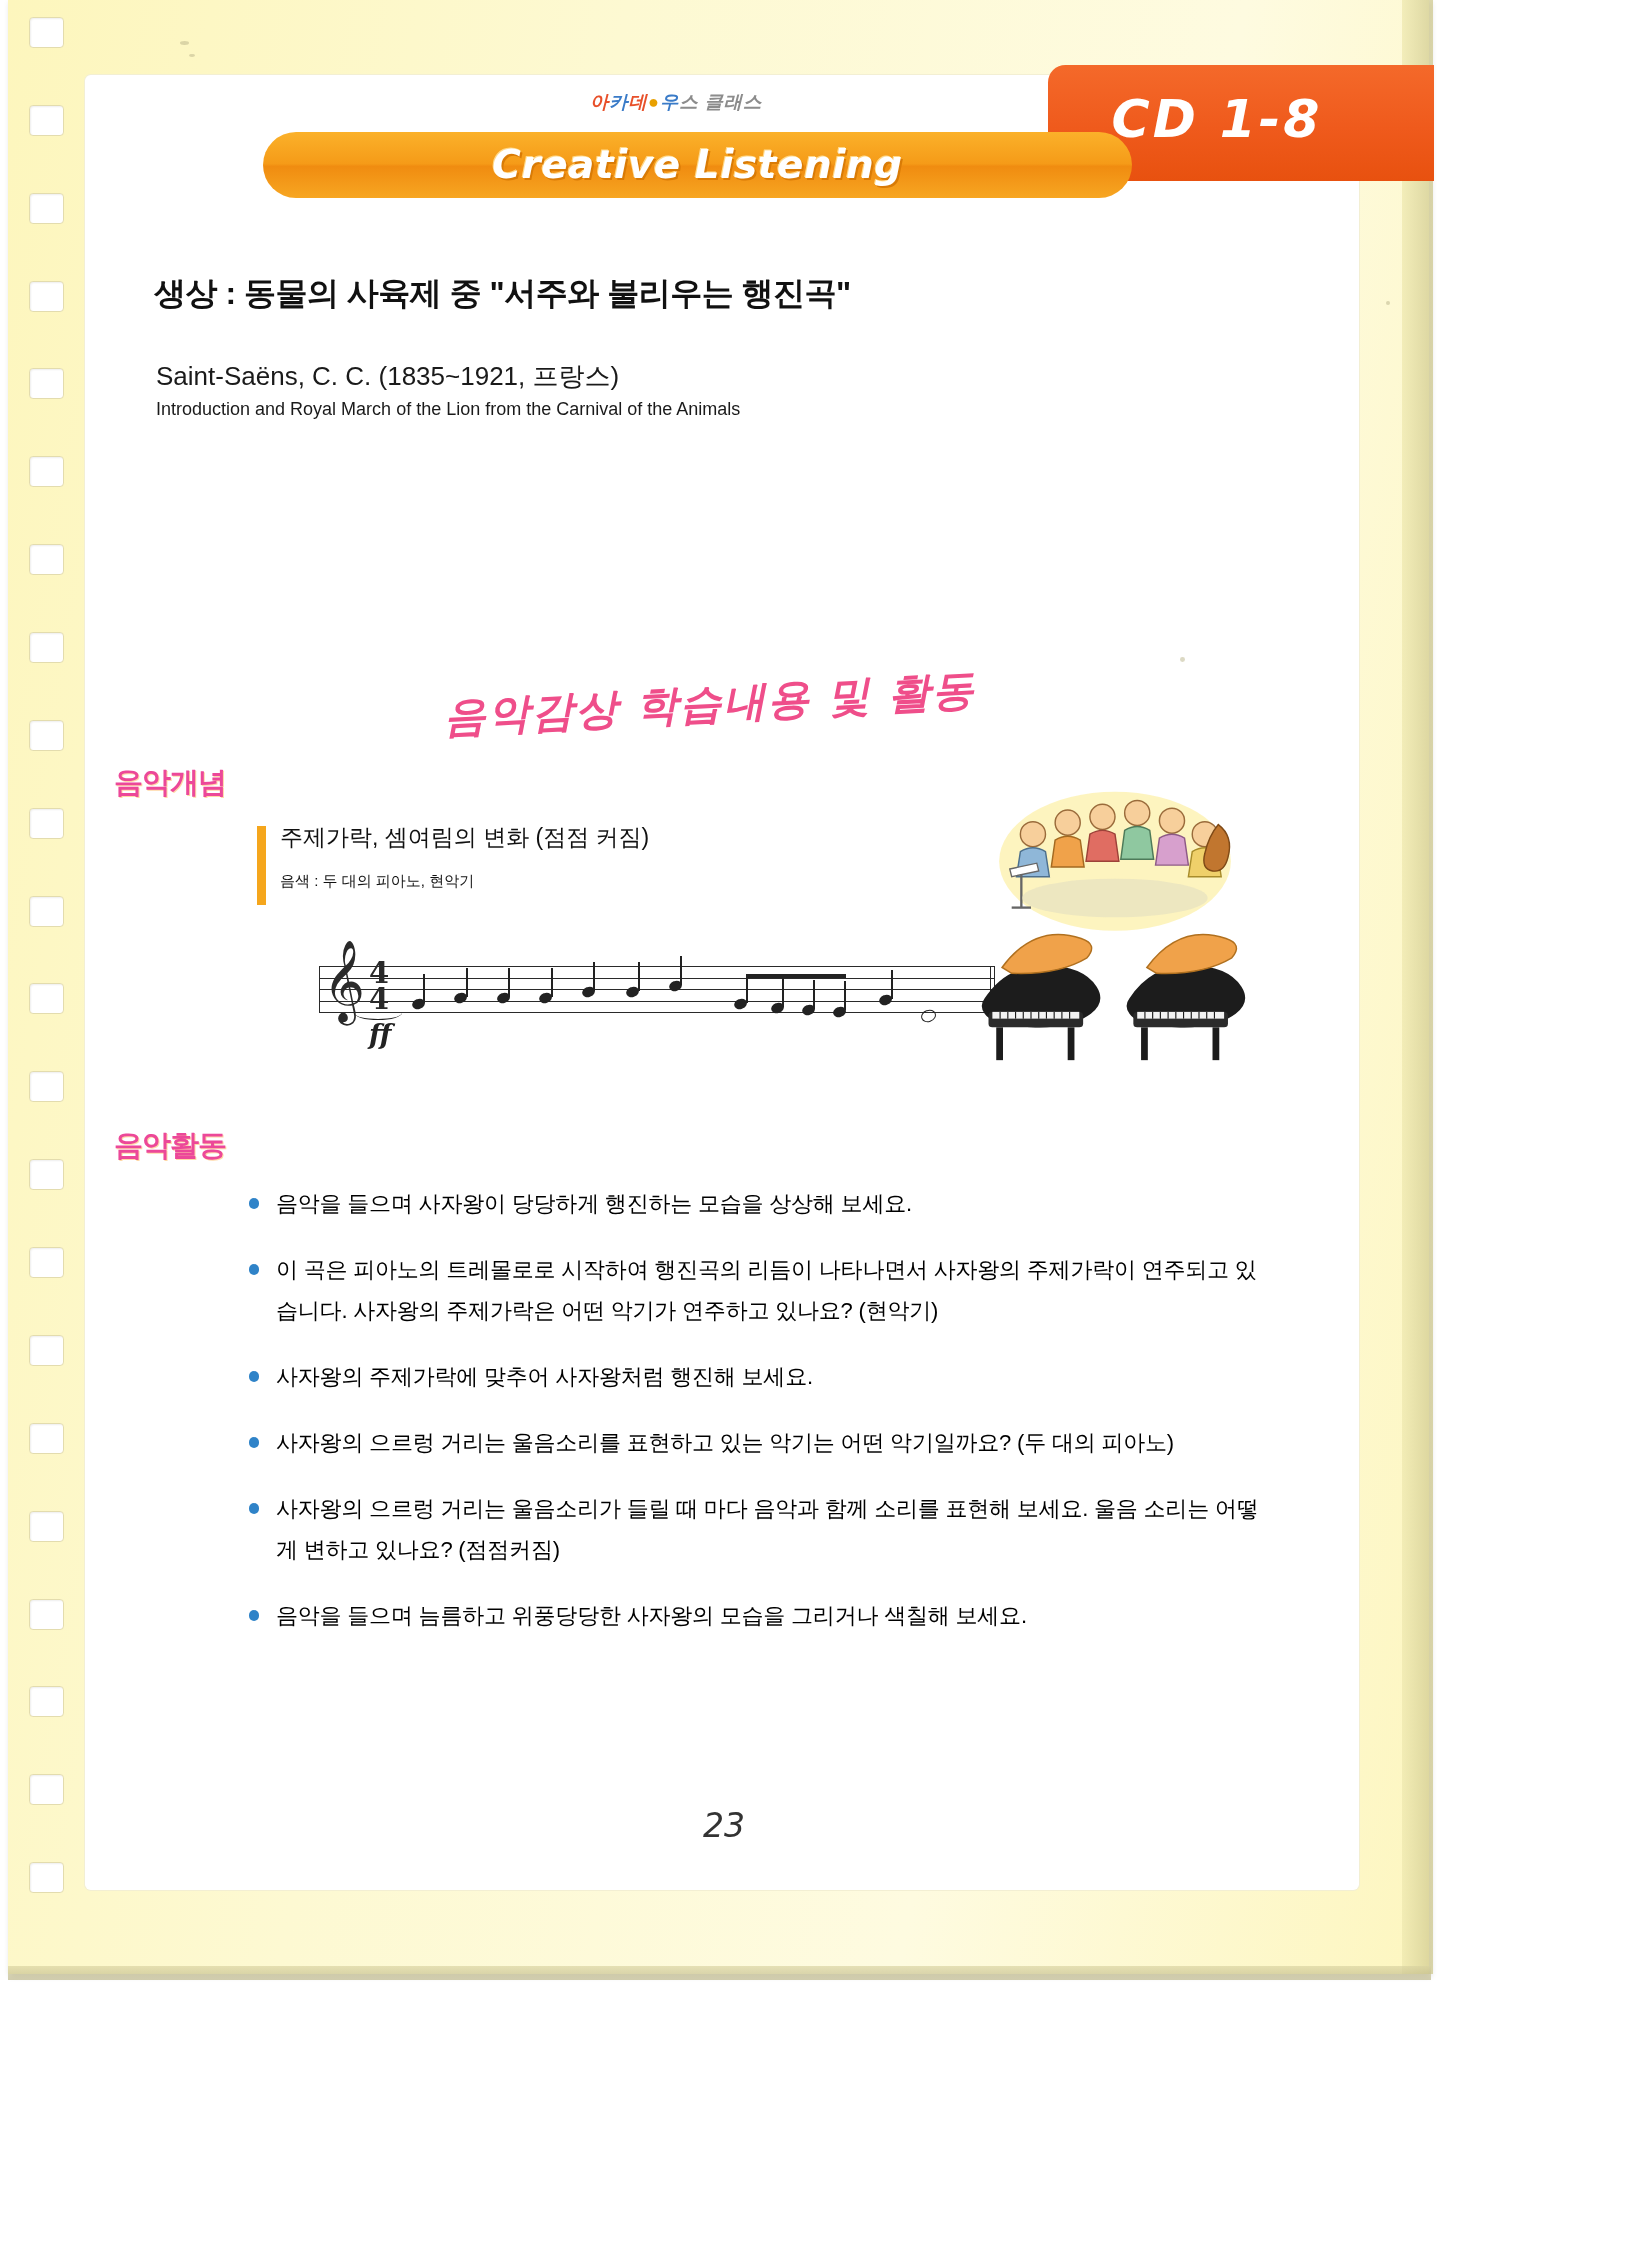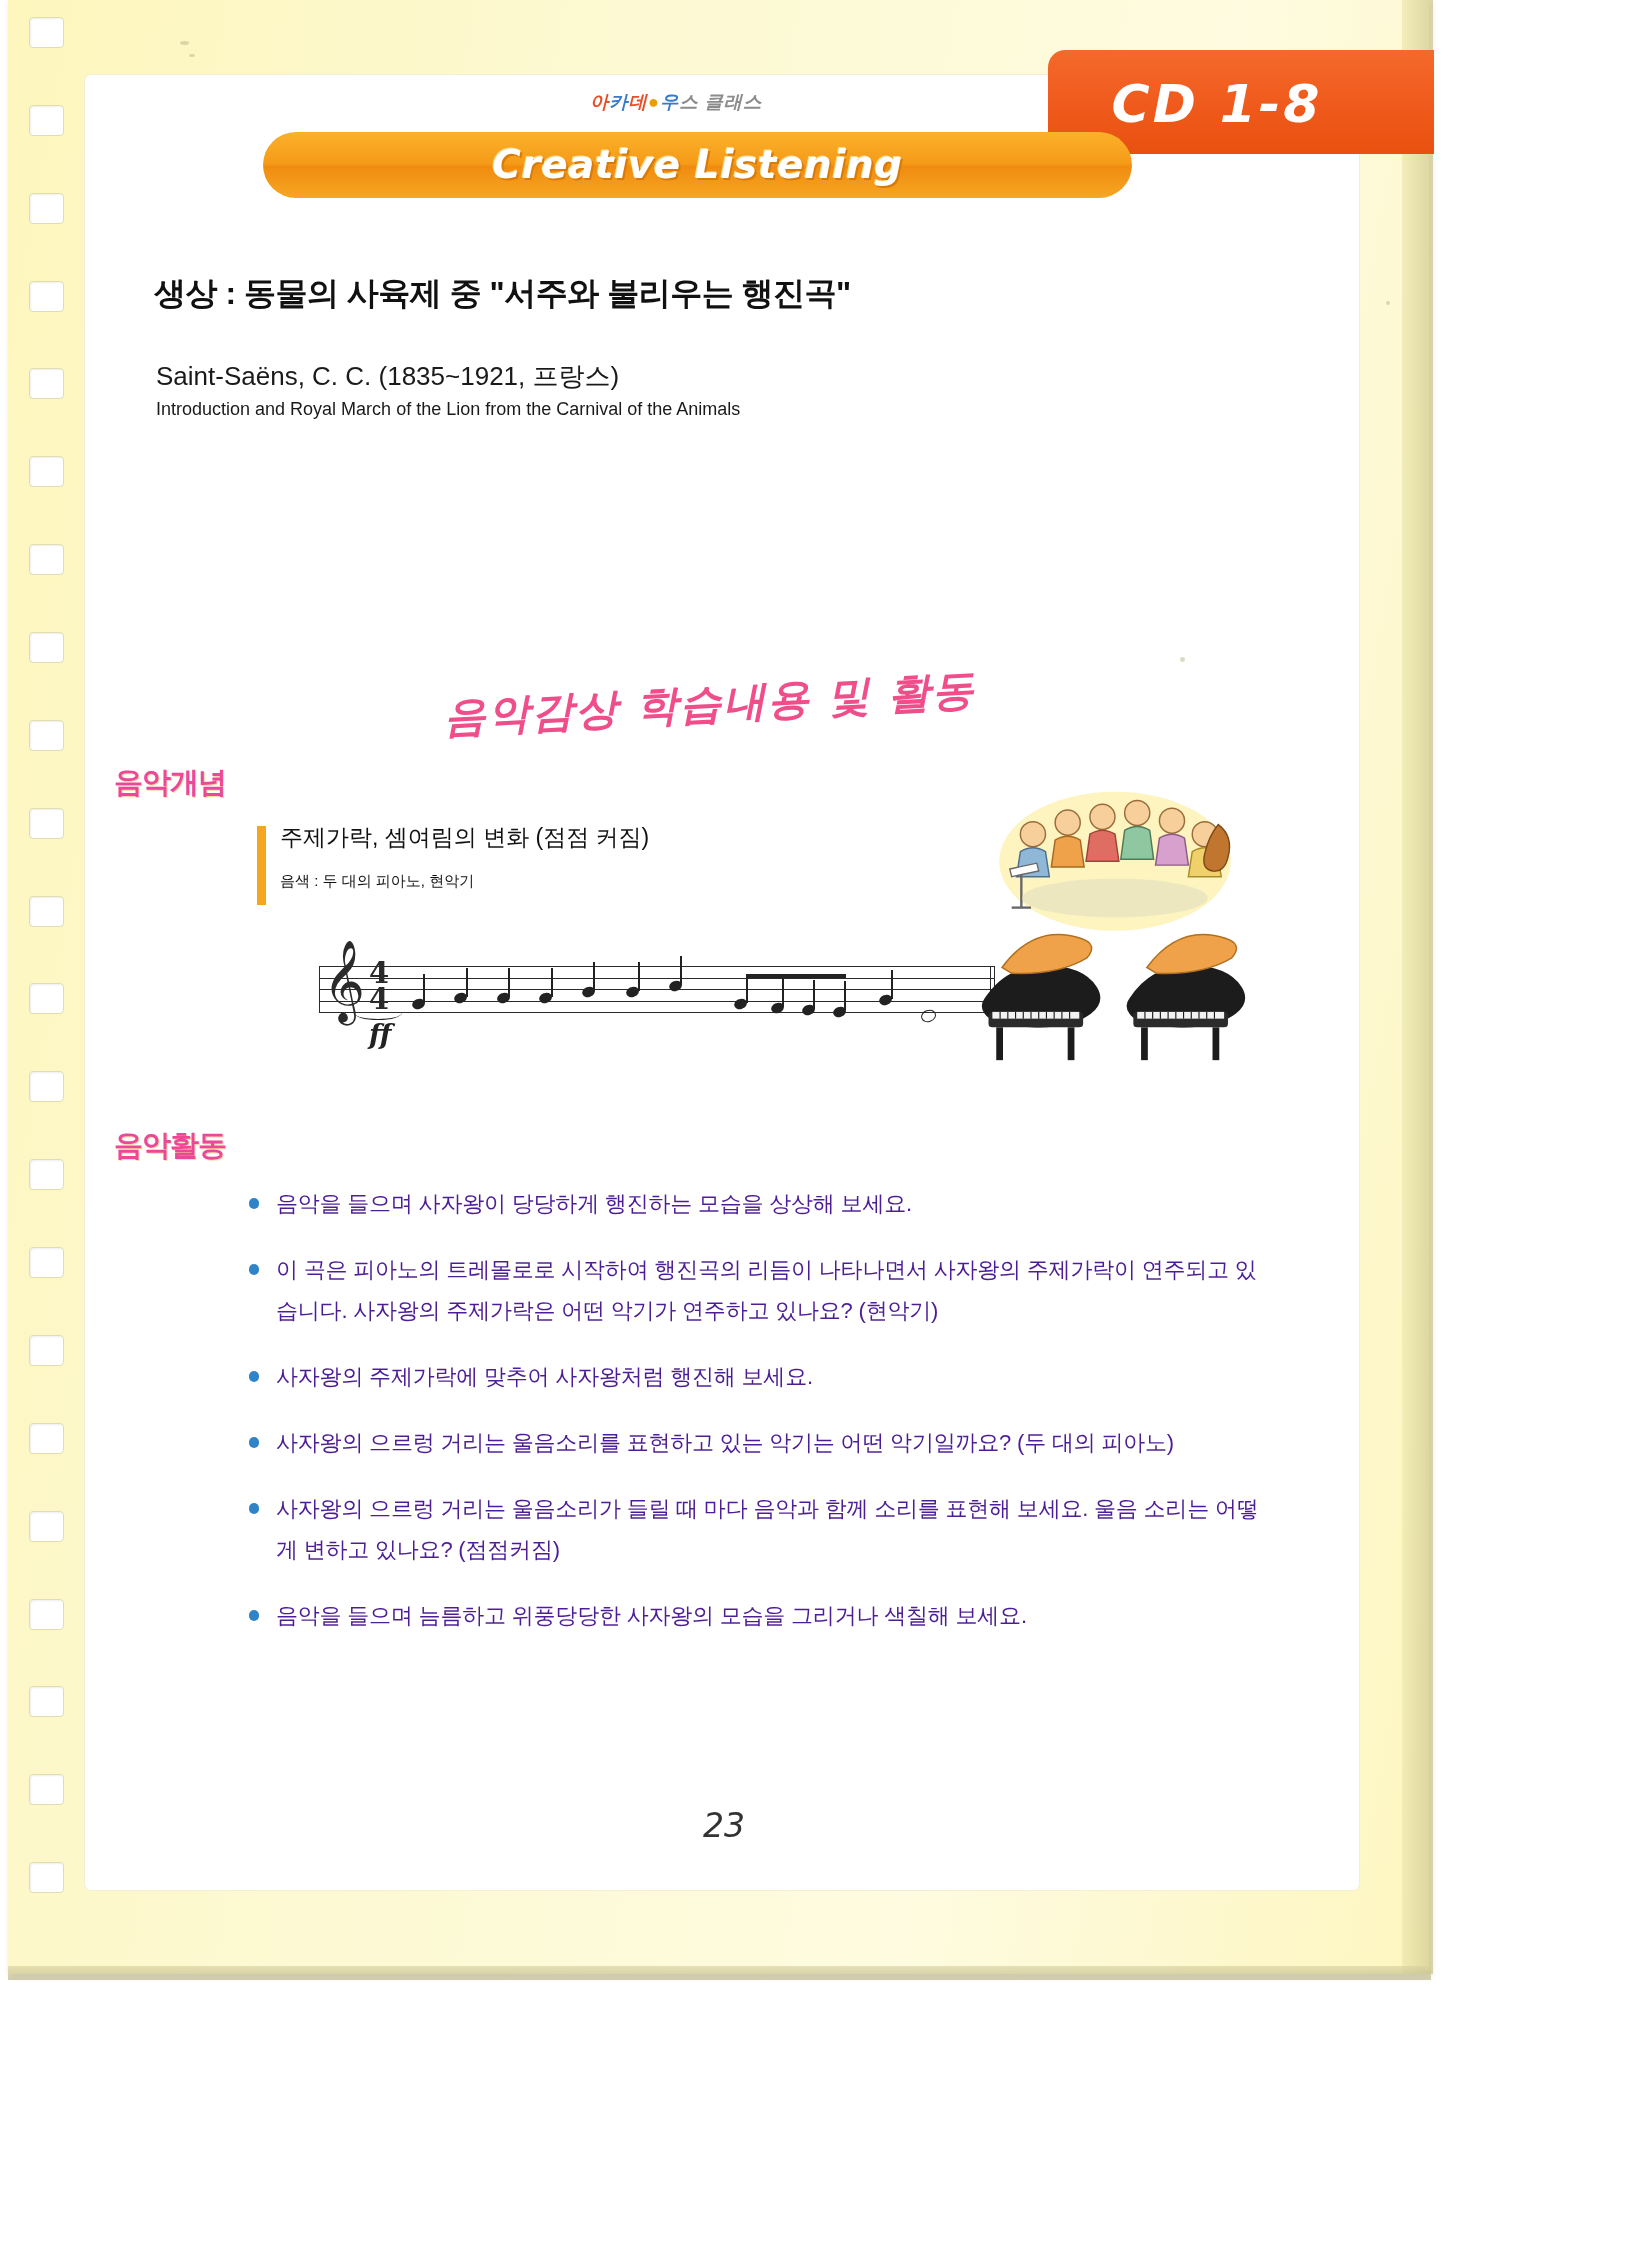--- a/index.html
+++ b/index.html
@@ -129,23 +129,23 @@
     font-weight: bold;
     color: #ffffff;
     text-shadow: 1.9px 1.9px 0 #d97b06, -1px -1px 0 #ffd98a;
     letter-spacing: 0.5px;
   }
 
   
   .cd-tab {
     position: absolute;
     left: 1048px;
-    top: 50px;
+    top: 65px;
     width: 386px;
-    height: 104px;
+    height: 116px;
     background: linear-gradient(180deg, #f4692a 0%, #ef5a1c 55%, #e8510f 100%);
     border-radius: 17.4px 0 0 17.4px;
   }
   .cd-tab-text {
     position: absolute;
     left: 0; top: 0;
     width: 338px;
     height: 106px;
     line-height: 108px;
     text-align: center;
@@ -349,21 +349,21 @@
     left: 241px;
     top: 1183px;
     width: 1033px;
   }
   .bullet-item {
     position: relative;
     padding-left: 35px;
     margin-bottom: 25px;
     font-size: 22px;
     line-height: 41px;
-    color: #4c1d95;
+    color: #000000;
     letter-spacing: -0.2px;
   }
   .bullet-item::before {
     content: "";
     position: absolute;
     left: 7.7px;
     top: 15.4px;
     width: 10.6px;
     height: 10.6px;
     background: #2f83c8;

